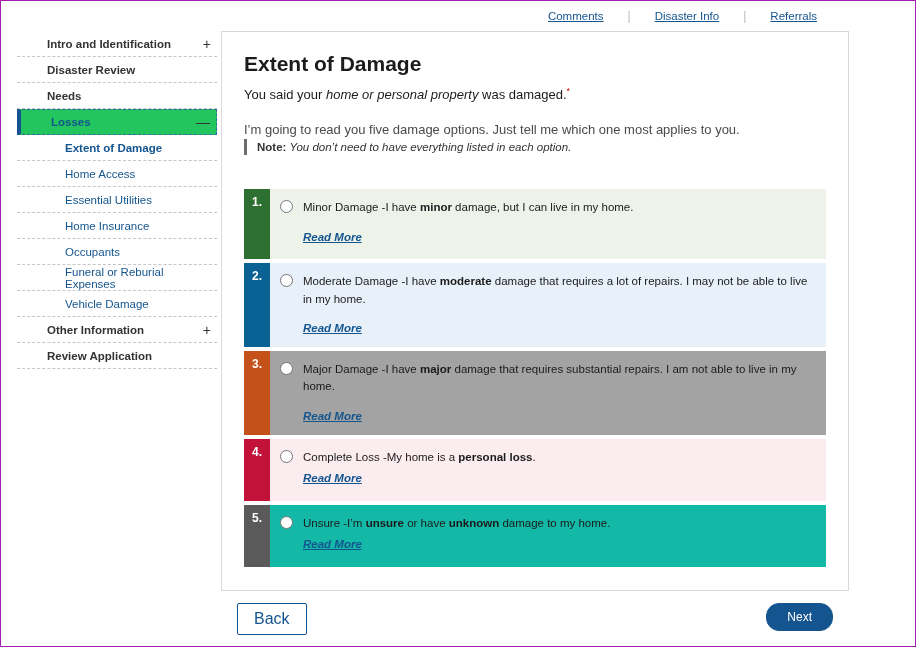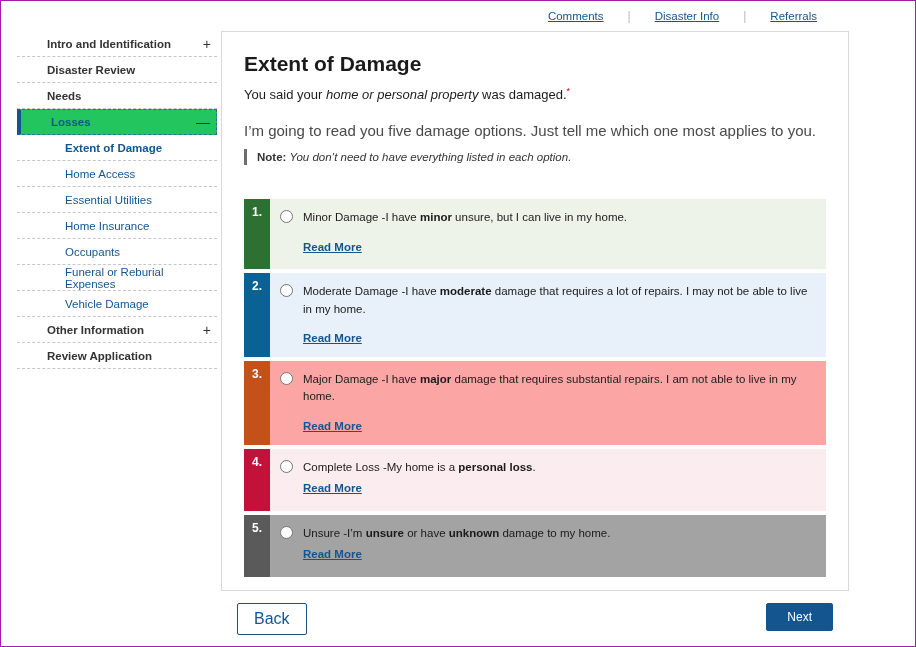--- a/index.html
+++ b/index.html
@@ -110,23 +110,23 @@
     margin: 2px 0 10px 0;
   }
   .lead {
     font-size: 13px;
     color: #1b1b1b;
     margin-bottom: 20px;
   }
   .lead em { font-style: italic; }
   .lead .req { color: #c00; font-size: 9px; vertical-align: super; }
   .sub {
-    font-size: 15px;
+    font-size: 13px;
     color: #4a4a4a;
-    margin-bottom: 10px;
+    margin-bottom: 2px;
   }
   .note {
     border-left: 3px solid #6d6d6d;
     padding: 2px 0 2px 10px;
     font-size: 11.5px;
     color: #333333;
     margin-bottom: 34px;
   }
   .note b { font-weight: bold; }
   .note i { font-style: italic; }
@@ -170,20 +170,21 @@
   }
   .opt-text b { font-weight: bold; }
   .read-more {
     display: inline-block;
     margin-top: 12px;
     font-size: 11.5px;
     color: #14558f;
     font-weight: bold;
     text-decoration: underline;
     cursor: pointer;
+    font-style: italic;
   }
 
   
   .footer {
     position: absolute;
     left: 220px;
     width: 628px;
     top: 602px;
     height: 44px;
     display: flex;
@@ -200,21 +201,21 @@
     border-radius: 2px;
     cursor: pointer;
     font-family: "Liberation Sans", sans-serif;
   }
   .btn-next {
     border: 1px solid #14558f;
     background: #14558f;
     color: #ffffff;
     font-size: 12px;
     padding: 6px 20px;
-    border-radius: 2px;
+    border-radius: 13px;
     cursor: pointer;
     font-family: "Liberation Sans", sans-serif;
   }
 </style>
 </head>
 <body>
 
 <div id="app">
 
   <div class="topbar">
@@ -288,40 +289,40 @@
 
     <div class="note">
       <b>Note:</b><i> You don’t need to have everything listed in each option.</i>
     </div>
 
     <div class="option">
       <div class="opt-num" style="background:#2e7031">1.</div>
       <div class="opt-body" style="background:#eef3ea">
         <div class="radio"></div>
         <div class="opt-text">
-          <span>Minor Damage -I have </span><b>minor</b><span> unsure, but I can live in my home.</span>
+          <span>Minor Damage -I have </span><b>minor</b><span> damage, but I can live in my home.</span>
           <br><a class="read-more">Read More</a>
         </div>
       </div>
     </div>
 
     <div class="option">
       <div class="opt-num" style="background:#0a6193">2.</div>
       <div class="opt-body" style="background:#e8f1f9">
         <div class="radio"></div>
         <div class="opt-text">
           <span>Moderate Damage -I have </span><b>moderate</b><span> damage that requires a lot of repairs. I may not be able to live in my home.</span>
           <br><a class="read-more">Read More</a>
         </div>
       </div>
     </div>
 
     <div class="option">
       <div class="opt-num" style="background:#c4511a">3.</div>
-      <div class="opt-body" style="background:#fca5a5">
+      <div class="opt-body" style="background:#a3a3a3">
         <div class="radio"></div>
         <div class="opt-text">
           <span>Major Damage -I have </span><b>major</b><span> damage that requires substantial repairs. I am not able to live in my home.</span>
           <br><a class="read-more">Read More</a>
         </div>
       </div>
     </div>
 
     <div class="option" style="min-height:62px">
       <div class="opt-num" style="background:#c3123a">4.</div>
@@ -329,21 +330,21 @@
         <div class="radio"></div>
         <div class="opt-text">
           <span>Complete Loss -My home is a </span><b>personal loss</b><span>.</span>
           <br><a class="read-more" style="margin-top:4px">Read More</a>
         </div>
       </div>
     </div>
 
     <div class="option" style="min-height:62px">
       <div class="opt-num" style="background:#5a5a5a">5.</div>
-      <div class="opt-body" style="background:#a3a3a3">
+      <div class="opt-body" style="background:#14b8a6">
         <div class="radio"></div>
         <div class="opt-text">
           <span>Unsure -I’m </span><b>unsure</b><span> or have </span><b>unknown</b><span> damage to my home.</span>
           <br><a class="read-more" style="margin-top:4px">Read More</a>
         </div>
       </div>
     </div>
   </div>
 
   <div class="footer">

